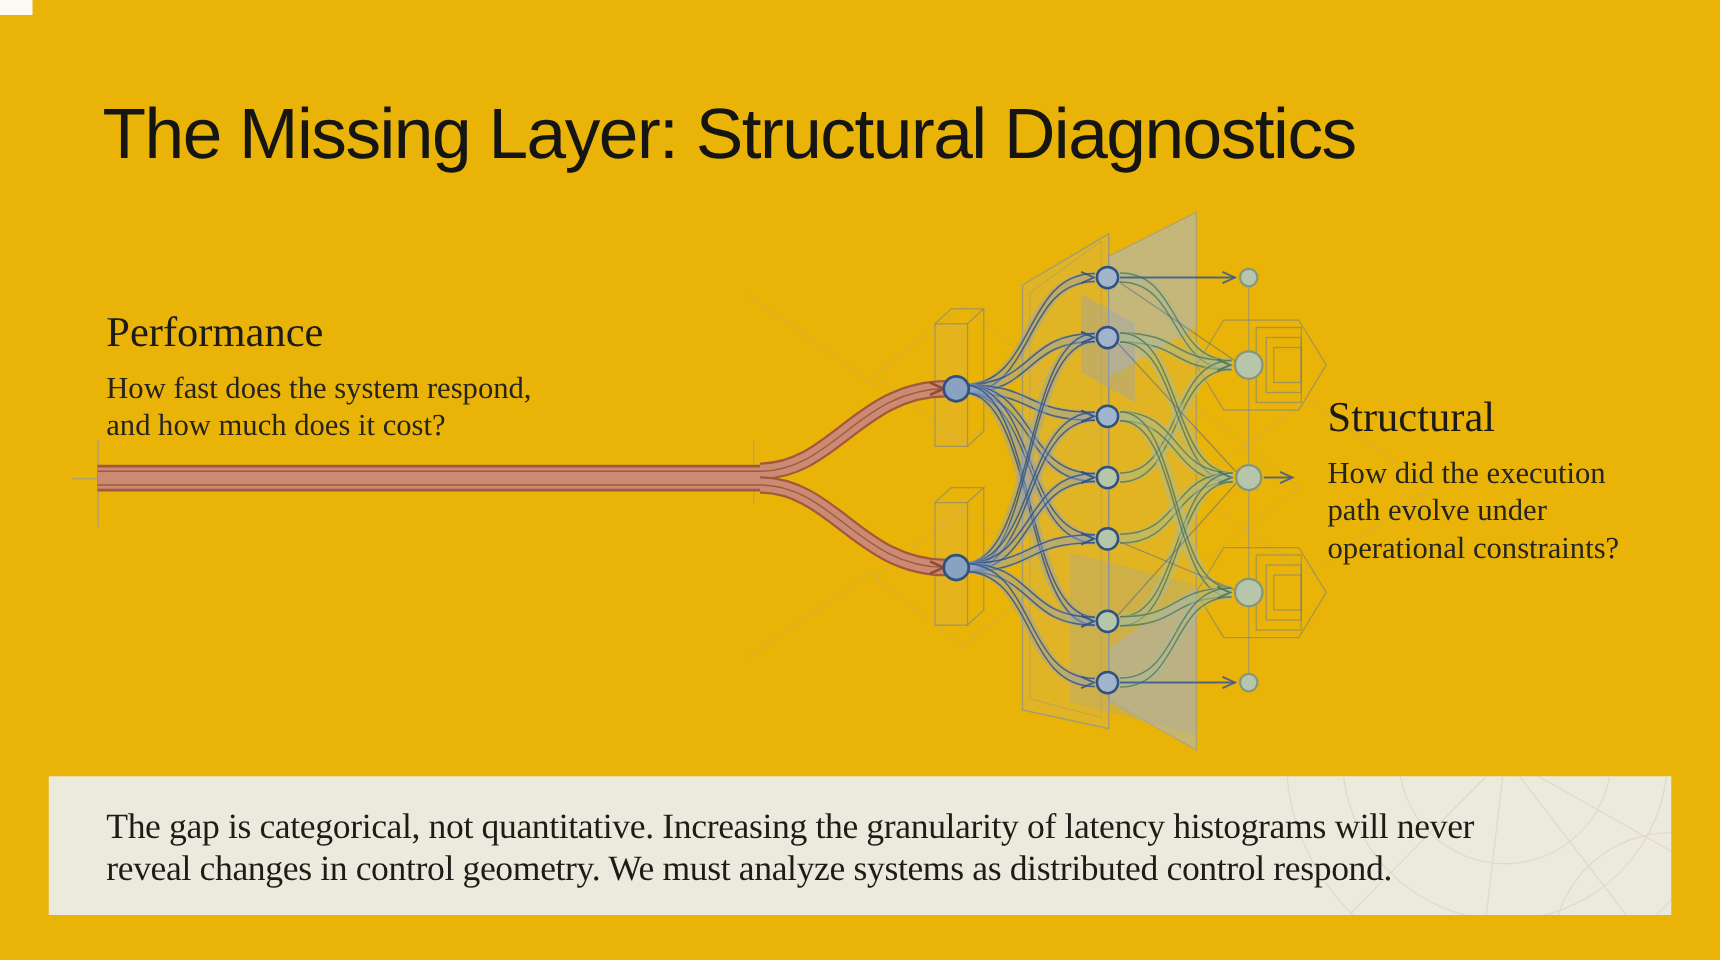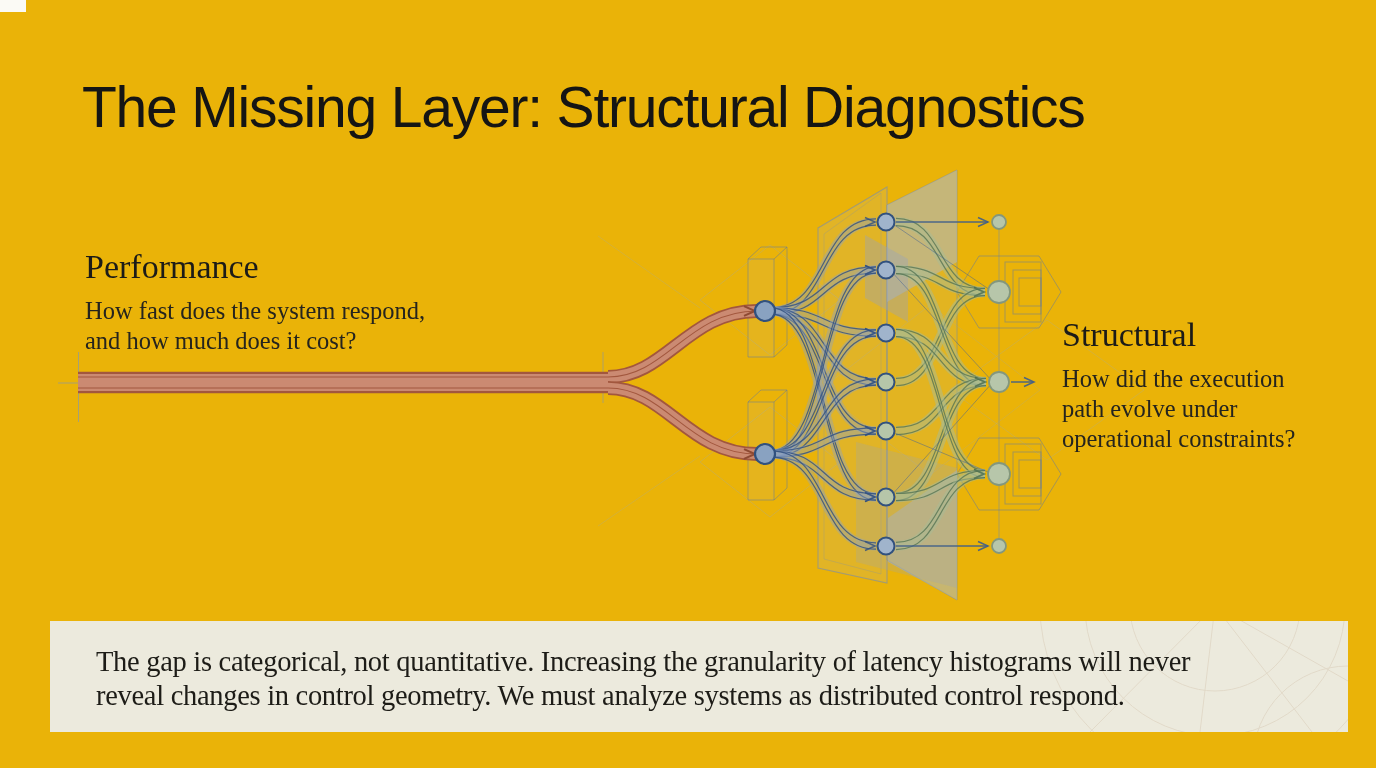--- a/index.html
+++ b/index.html
@@ -5,21 +5,21 @@
   html,body{margin:0;padding:0;background:#e8e8e2;}
   .slide{position:relative;width:1376px;height:768px;background:#eab308;overflow:hidden;
          font-family:"Liberation Serif",serif;}
   .title{position:absolute;left:82px;top:74px;font-family:"Liberation Sans",sans-serif;
          font-size:57px;font-weight:500;letter-spacing:-1.2px;color:#151514;white-space:nowrap;}
   .label-block{position:absolute;}
   .label-heading{font-size:34px;font-weight:500;color:#1c1b18;margin:0 0 10px 0;white-space:nowrap;}
   .label-desc{font-size:24.5px;line-height:30px;color:#25241e;white-space:nowrap;}
   #perf{left:85px;top:248px;}
   #struct{left:1062px;top:316px;}
-  .footer{position:absolute;left:50px;top:621px;width:1298px;height:111px;background:#eceadd;overflow:hidden;}
+  .footer{position:absolute;left:39px;top:621px;width:1298px;height:111px;background:#eceadd;overflow:hidden;}
   .footer-text{position:absolute;left:46px;top:24px;font-size:28.5px;line-height:34px;
                color:#1d1c17;letter-spacing:-0.3px;white-space:nowrap;}
   .diagram{position:absolute;left:0;top:0;width:1376px;height:768px;pointer-events:none;}
   .corner{position:absolute;left:0;top:0;width:26px;height:12px;background:#fbfaf5;}
 </style>
 </head>
 <body>
 
 <div class="slide">
 

